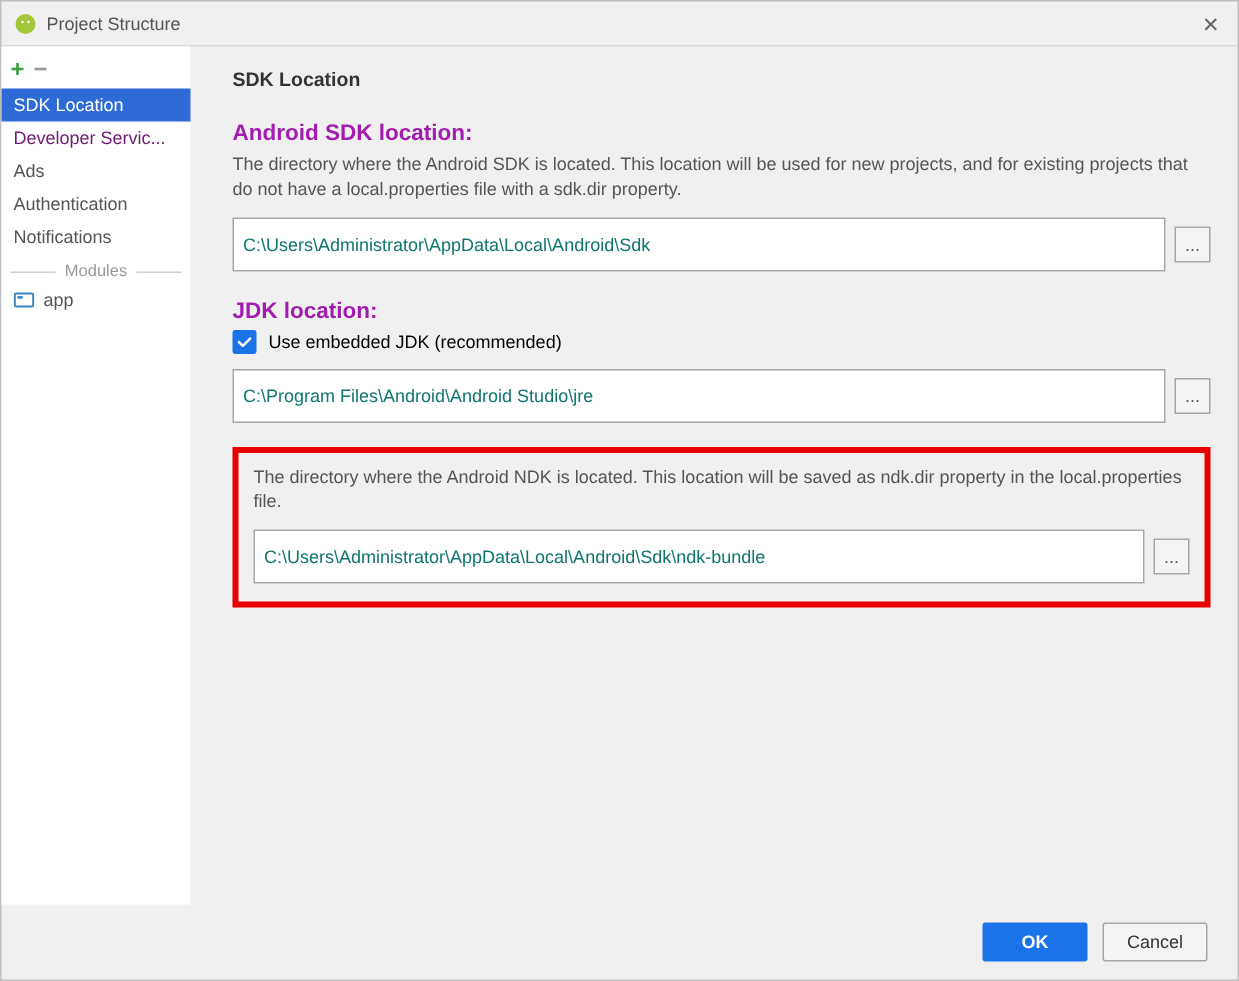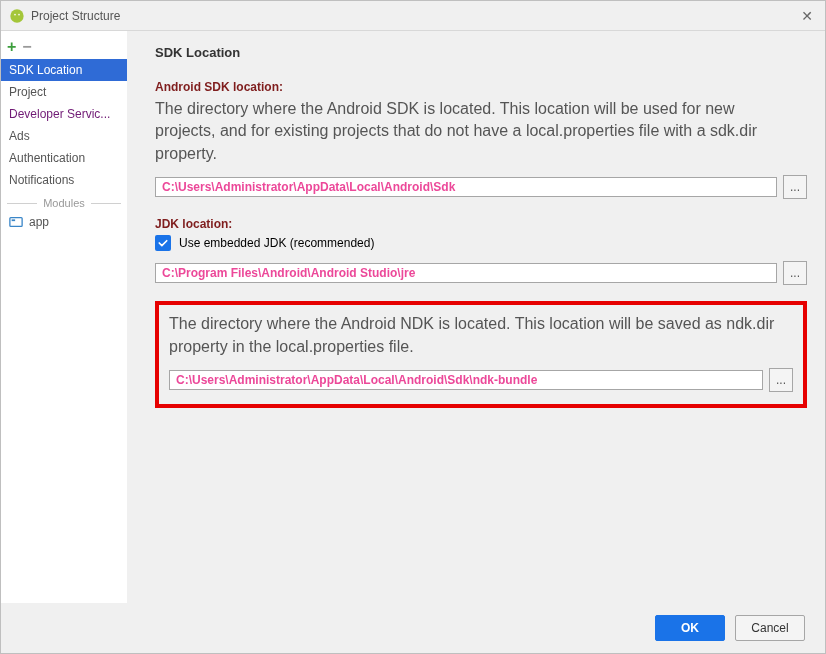--- a/index.html
+++ b/index.html
@@ -18,24 +18,24 @@
   .side-item { padding: 4px 8px; color: #555; cursor: pointer; white-space: nowrap; overflow: hidden; text-overflow: ellipsis; }
   .side-item.selected { background: #2f6bd6; color: #fff; }
   .side-item.muted { color: #701a75; }
   .side-divider { display: flex; align-items: center; padding: 6px 6px 2px 6px; justify-content: flex-end; gap:6px;}
   .side-divider .line { height: 1px; background: #d0d0d0; flex:1; }
   .side-divider .label { color: #999; font-size: 11px; }
   .side-module { display: flex; align-items: center; gap: 6px; padding: 4px 8px; color: #555; }
   .mod-icon svg { width: 14px; height: 14px; display:block; }
   .main { flex: 1; padding: 14px 18px 14px 28px; overflow:hidden;}
   .section-title { font-weight: bold; font-size: 13px; color: #333; margin-bottom: 20px; }
-  .subheading { font-weight: bold; font-size: 12px; color: #7f1d1d; margin-bottom: 4px; }
-  .description { color: #555; font-size: 16px; margin-bottom: 10px; line-height: 1.4; max-width: 640px;}
+  .subheading { font-weight: bold; font-size: 15px; color: #a21caf; margin-bottom: 4px; }
+  .description { color: #555; font-size: 12px; margin-bottom: 10px; line-height: 1.4; max-width: 640px;}
   .input-row { display: flex; align-items: center; gap: 6px; margin-bottom: 18px; }
-  .text-input { flex: 1; height: 20px; border: 1px solid #a6a6a6; background: #fff; padding: 2px 6px; color: #ec4899; font-weight: bold; }
+  .text-input { flex: 1; height: 36px; border: 1px solid #a6a6a6; background: #fff; padding: 2px 6px; color: #0f766e; }
   .browse-btn { width: 24px; height: 24px; border: 1px solid #a6a6a6; background: #f4f4f4; display:flex; align-items:center; justify-content:center; color:#555; cursor:pointer;}
   .check-row { display:flex; align-items:center; gap:8px; margin-bottom:10px;}
   .checkbox-custom { width:16px; height:16px; background:#1a73e8; border-radius:2px; display:flex; align-items:center; justify-content:center; }
   .checkbox-custom svg { width:12px; height:12px; }
   .highlight-box { border: 4px solid #e60000; padding: 8px 10px 10px 10px; margin-top:-2px;}
   .footer { height: 50px; display:flex; align-items:center; justify-content:flex-end; gap:10px; padding: 0 20px; }
   .btn { min-width: 70px; height: 26px; border:1px solid #a6a6a6; background:#f4f4f4; display:flex; align-items:center; justify-content:center; cursor:pointer; border-radius:2px; color:#333;}
   .btn.primary { background:#1a73e8; border-color:#1a73e8; color:#fff; font-weight:600;}
 </style>
 </head>
@@ -57,21 +57,20 @@
     <span class="close-x">✕</span>
   </div>
 
   <div class="body">
     <div class="sidebar">
       <div class="sidebar-toolbar">
         <span class="plus-icon">+</span>
         <span class="minus-icon">−</span>
       </div>
       <div class="side-item selected">SDK Location</div>
-      <div class="side-item">Project</div>
       <div class="side-item muted">Developer Servic...</div>
       <div class="side-item">Ads</div>
       <div class="side-item">Authentication</div>
       <div class="side-item">Notifications</div>
       <div class="side-divider">
         <span class="line"></span>
         <span class="label">Modules</span>
         <span class="line"></span>
       </div>
       <div class="side-module">

